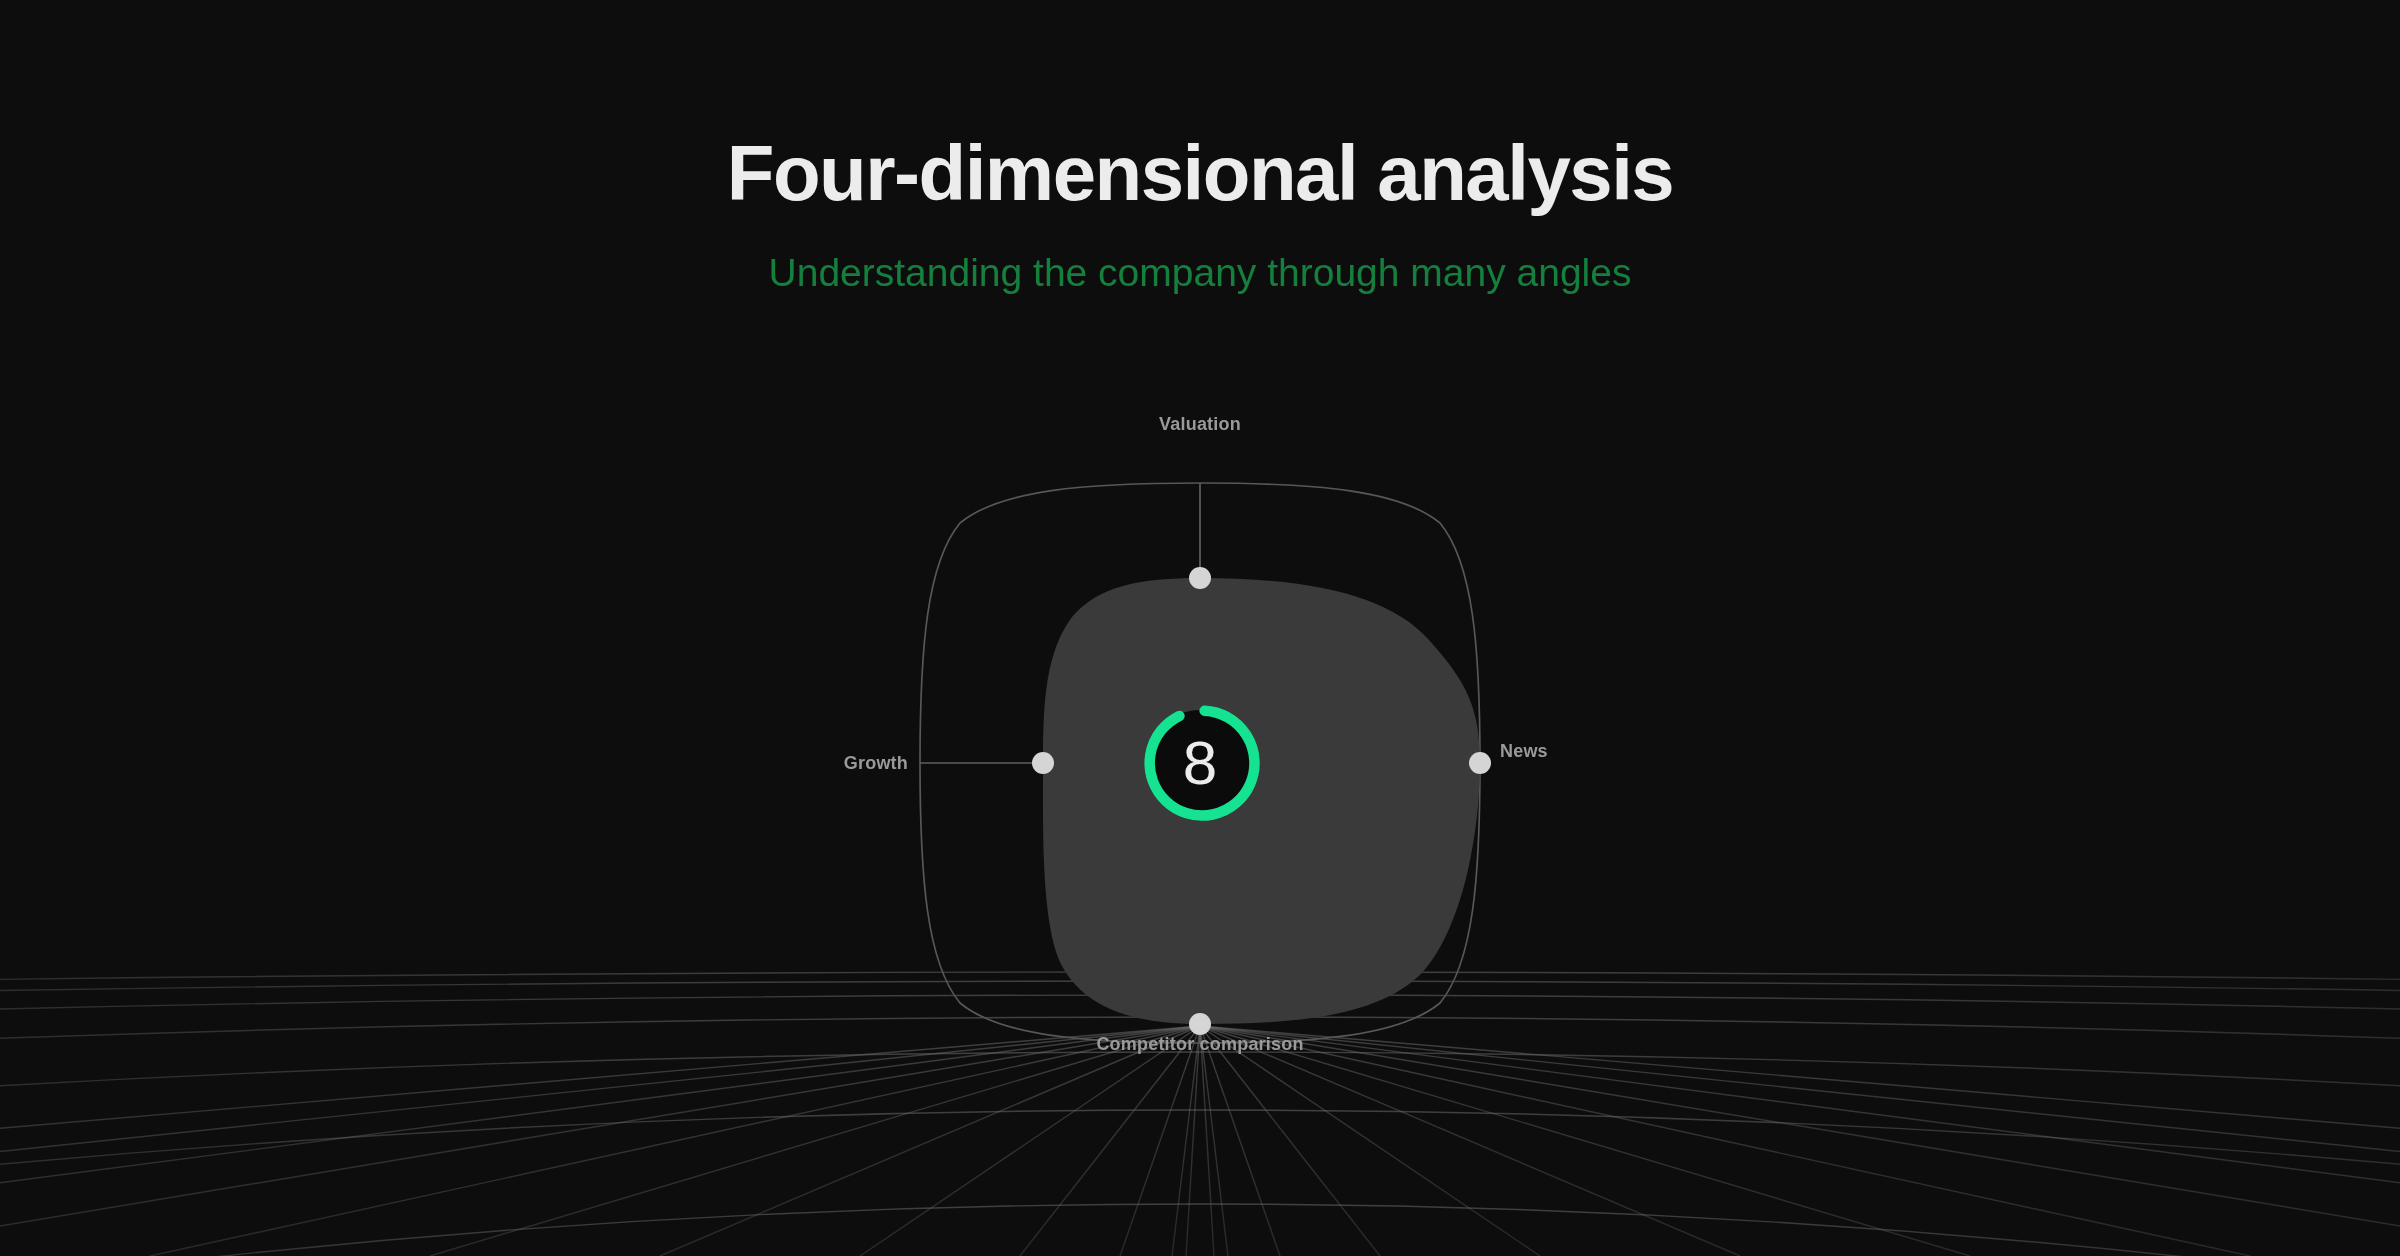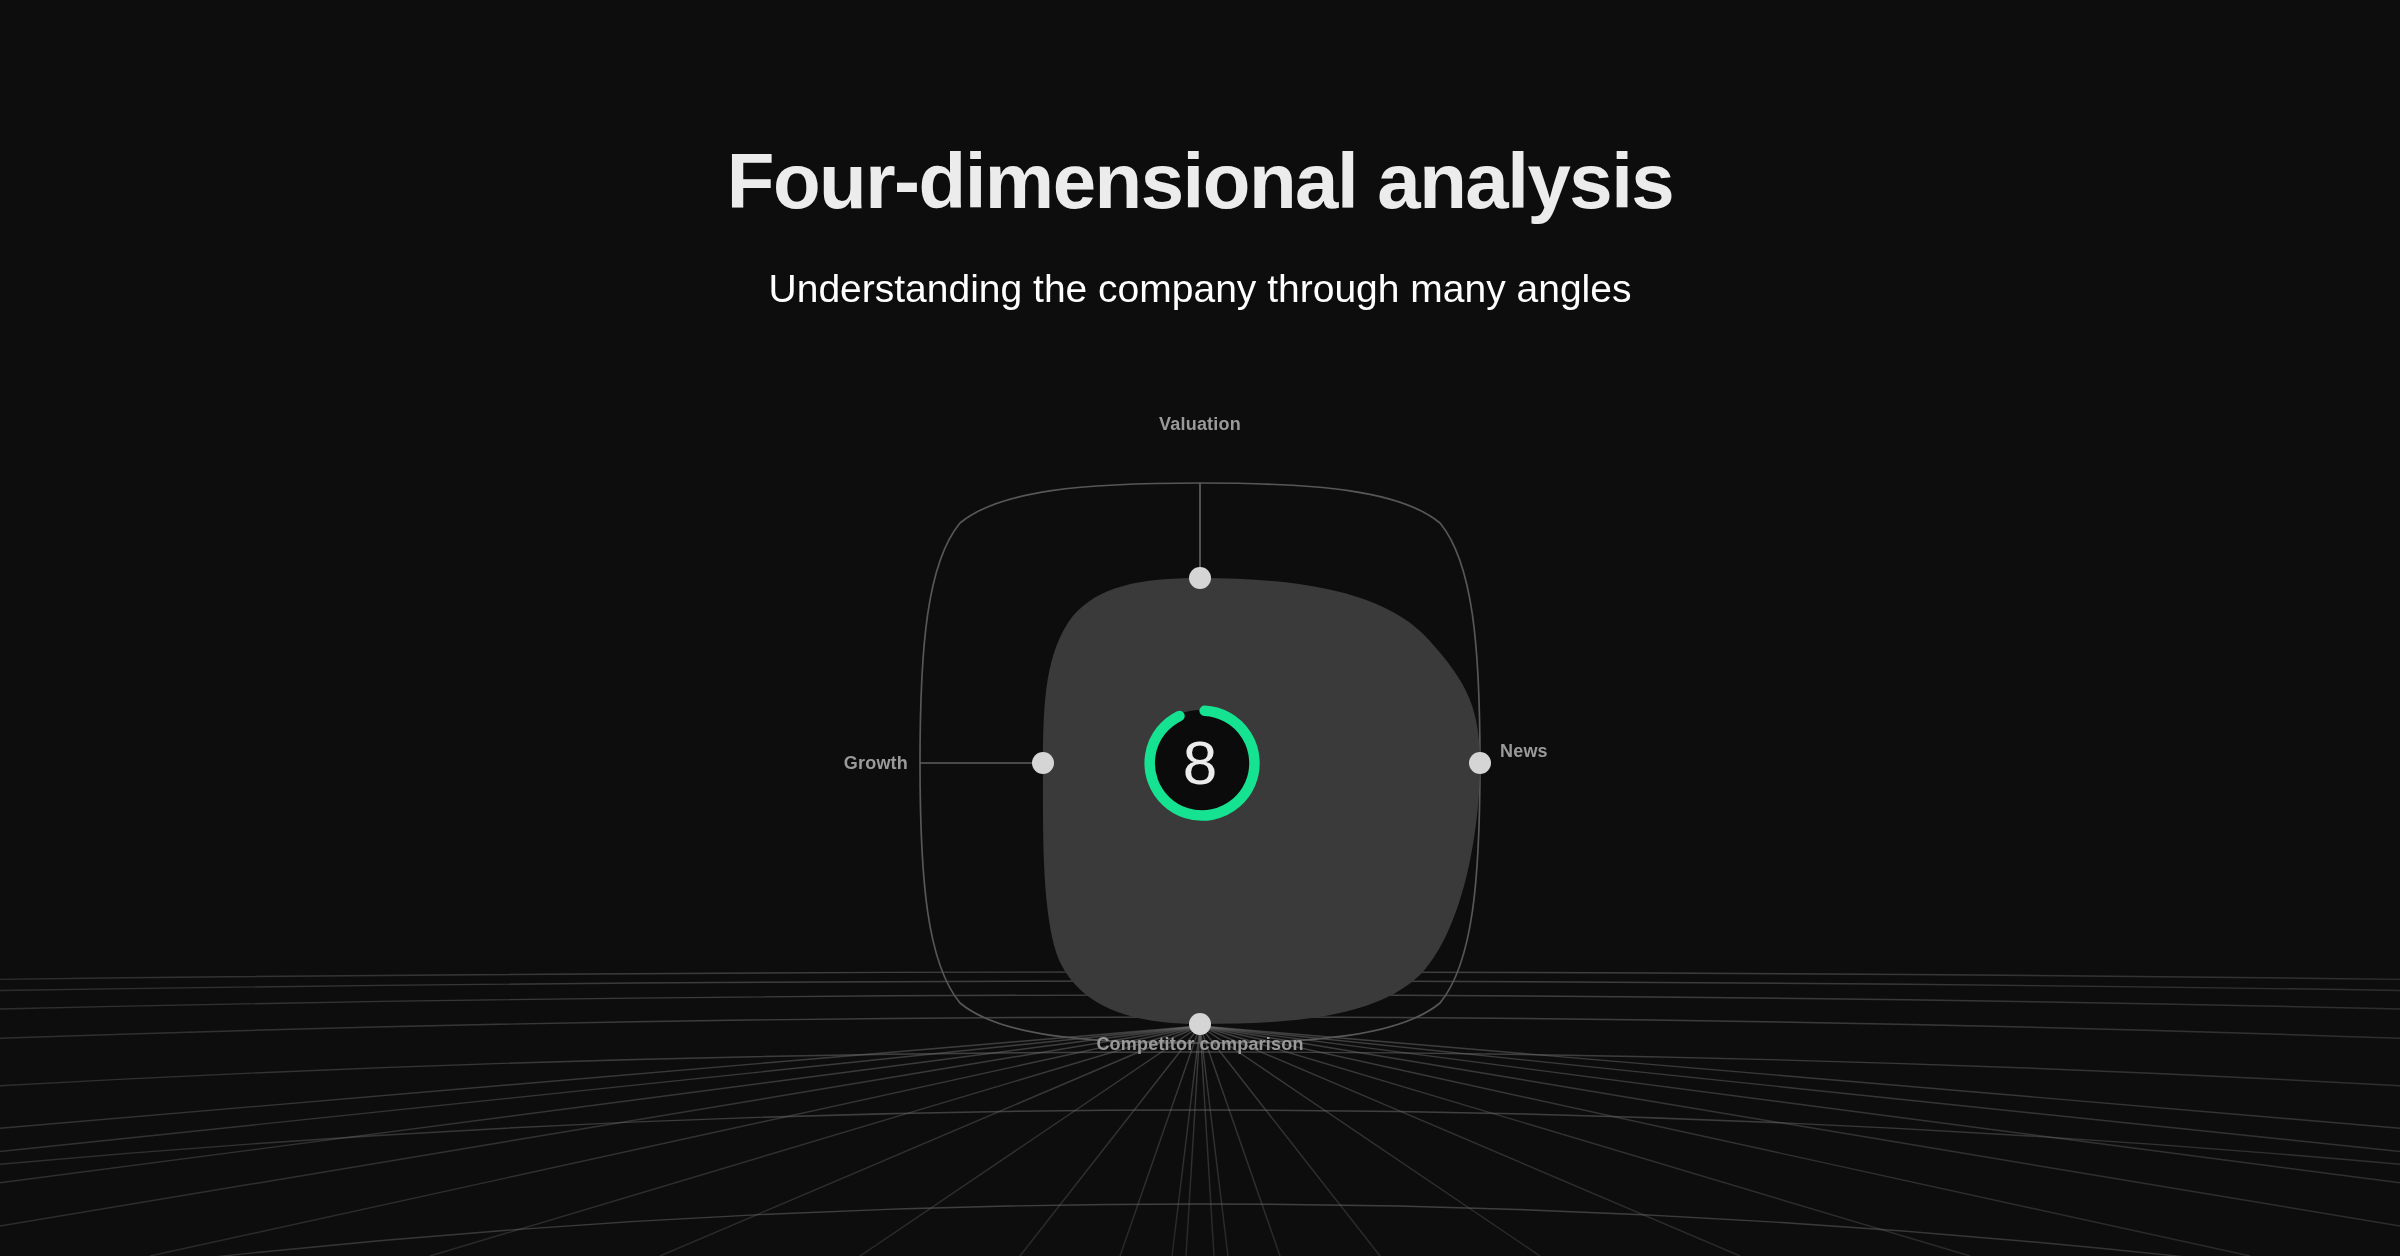--- a/index.html
+++ b/index.html
@@ -35,35 +35,35 @@
   #header {
     position: absolute;
     left: 0;
     top: 0;
     width: 2400px;
     text-align: center;
     padding-top: 130px;
     box-sizing: border-box;
   }
   #page-title {
-    margin: 12px;
+    margin: 4px;
     font-size: 78px;
     line-height: 1.0;
     font-weight: 700;
     letter-spacing: -1.5px;
     color: #ececec;
     font-family: "Liberation Sans", sans-serif;
   }
   #page-subtitle {
     margin: 0;
     padding-top: 36px;
     font-size: 39px;
     line-height: 1.1;
     font-weight: 400;
-    color: #ffffff;
+    color: #15803d;
     font-family: "Liberation Sans", sans-serif;
   }
   
   #radar-widget {
     position: absolute;
     left: 800px;
     top: 400px;
     width: 800px;
     height: 760px;
   }

